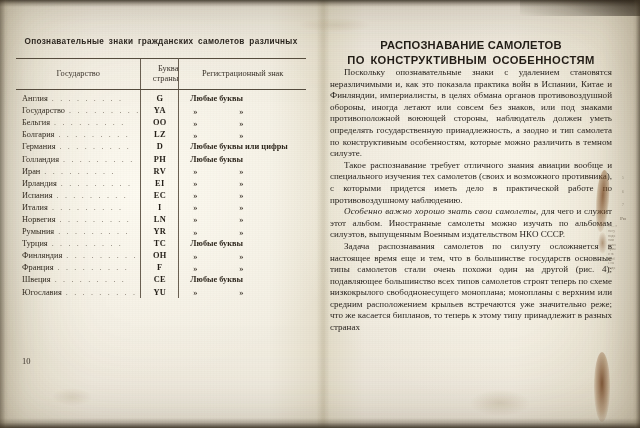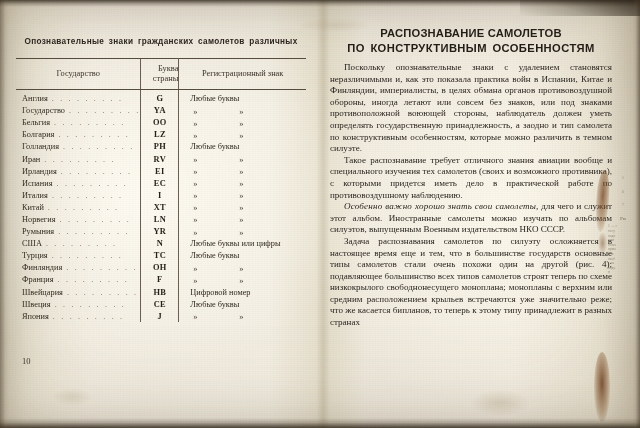--- a/index.html
+++ b/index.html
@@ -72,40 +72,40 @@
   table.reg th.c3{width:130px;}
   table.reg td{padding:0;vertical-align:middle;height:12.1px;font-size:8.3px;}
   table.reg td.c1{
     padding-left:6px;white-space:nowrap;color:#30291f;
   }
   table.reg td.c2{
     text-align:center;font-weight:bold;font-size:8.4px;letter-spacing:.4px;
     border-left:1.3px solid #6a6052;border-right:1.3px solid #6a6052;
     font-family:"Liberation Serif","DejaVu Serif",serif;color:#241f18;
   }
-  table.reg td.c3{padding-left:11px;white-space:nowrap;color:#30291f;}
+  table.reg td.c3{padding-left:11px;white-space:nowrap;color:#30291f;font-weight:bold;}
   table.reg td.c3.ditto{padding-left:0;text-align:left;}
   .dots{color:#6b6255;letter-spacing:2.2px;font-size:8px;padding-left:4px;}
   .ditto-marks{display:inline-block;width:105px;padding-left:14px;}
   .ditto-marks span{display:inline-block;width:46px;color:#4a4238;font-size:8.5px;}
   tr.first-row td{padding-top:3px;}
   .page-num{
     position:absolute;left:22px;top:356px;font-size:8.5px;color:#3a332b;
     font-family:"Liberation Serif","DejaVu Serif",serif;
   }
 
   
-  #right-col{position:absolute;left:330px;top:26px;width:282px;}
+  #right-col{position:absolute;left:330px;top:38px;width:282px;}
   .art-title{
     text-align:center;font-weight:bold;color:#211c16;
     font-family:"Liberation Sans","DejaVu Sans",sans-serif;
     font-size:11.2px;line-height:14.5px;letter-spacing:.2px;
   }
   .art-title .l2{letter-spacing:.4px;word-spacing:2px;}
-  .body{margin-top:7px;color:#2a2520;font-size:9.05px;line-height:11.6px;
+  .body{color:#2a2520;font-size:9.05px;line-height:11.6px;
         text-align:justify;text-justify:inter-word;hyphens:manual;}
   .body p{margin:0;text-indent:14px;}
   .body p.em-lead{text-indent:14px;}
   .body i{font-style:italic;letter-spacing:.2px;}
 
   
   .bleed{
     position:absolute;right:2px;top:176px;width:30px;
     font-size:3.6px;line-height:4.6px;color:rgba(90,78,60,.55);
     font-family:"Liberation Serif","DejaVu Serif",serif;
@@ -165,20 +165,25 @@
             <td class="c1"><span>Бельгия</span><span class="dots">. . . . . . . . .</span></td>
             <td class="c2">OO</td>
             <td class="c3 ditto"><span class="ditto-marks"><span>»</span><span>»</span></span></td>
           </tr>
           <tr>
             <td class="c1"><span>Болгария</span><span class="dots">. . . . . . . . .</span></td>
             <td class="c2">LZ</td>
             <td class="c3 ditto"><span class="ditto-marks"><span>»</span><span>»</span></span></td>
           </tr>
           <tr>
+            <td class="c1"><span>Германия</span><span class="dots">. . . . . . . . .</span></td>
+            <td class="c2">D</td>
+            <td class="c3">Любые буквы или цифры</td>
+          </tr>
+          <tr>
             <td class="c1"><span>Голландия</span><span class="dots">. . . . . . . . .</span></td>
             <td class="c2">PH</td>
             <td class="c3">Любые буквы</td>
           </tr>
           <tr>
             <td class="c1"><span>Иран</span><span class="dots">. . . . . . . . .</span></td>
             <td class="c2">RV</td>
             <td class="c3 ditto"><span class="ditto-marks"><span>»</span><span>»</span></span></td>
           </tr>
           <tr>
@@ -190,67 +195,52 @@
             <td class="c1"><span>Испания</span><span class="dots">. . . . . . . . .</span></td>
             <td class="c2">EC</td>
             <td class="c3 ditto"><span class="ditto-marks"><span>»</span><span>»</span></span></td>
           </tr>
           <tr>
             <td class="c1"><span>Италия</span><span class="dots">. . . . . . . . .</span></td>
             <td class="c2">I</td>
             <td class="c3 ditto"><span class="ditto-marks"><span>»</span><span>»</span></span></td>
           </tr>
           <tr>
-            <td class="c1"><span>Китай</span><span class="dots">. . . . . . . . .</span></td>
-            <td class="c2">XT</td>
-            <td class="c3 ditto"><span class="ditto-marks"><span>»</span><span>»</span></span></td>
-          </tr>
-          <tr>
             <td class="c1"><span>Норвегия</span><span class="dots">. . . . . . . . .</span></td>
             <td class="c2">LN</td>
             <td class="c3 ditto"><span class="ditto-marks"><span>»</span><span>»</span></span></td>
           </tr>
           <tr>
             <td class="c1"><span>Румыния</span><span class="dots">. . . . . . . . .</span></td>
             <td class="c2">YR</td>
             <td class="c3 ditto"><span class="ditto-marks"><span>»</span><span>»</span></span></td>
           </tr>
           <tr>
-            <td class="c1"><span>США</span><span class="dots">. . . . . . . . .</span></td>
-            <td class="c2">N</td>
-            <td class="c3">Любые буквы или цифры</td>
-          </tr>
-          <tr>
             <td class="c1"><span>Турция</span><span class="dots">. . . . . . . . .</span></td>
             <td class="c2">TC</td>
             <td class="c3">Любые буквы</td>
           </tr>
           <tr>
             <td class="c1"><span>Финляндия</span><span class="dots">. . . . . . . . .</span></td>
             <td class="c2">OH</td>
             <td class="c3 ditto"><span class="ditto-marks"><span>»</span><span>»</span></span></td>
           </tr>
           <tr>
             <td class="c1"><span>Франция</span><span class="dots">. . . . . . . . .</span></td>
             <td class="c2">F</td>
             <td class="c3 ditto"><span class="ditto-marks"><span>»</span><span>»</span></span></td>
           </tr>
           <tr>
-            <td class="c1"><span>Швейцария</span><span class="dots">. . . . . . . . .</span></td>
-            <td class="c2">HB</td>
-            <td class="c3">Цифровой номер</td>
-          </tr>
-          <tr>
             <td class="c1"><span>Швеция</span><span class="dots">. . . . . . . . .</span></td>
             <td class="c2">CE</td>
             <td class="c3">Любые буквы</td>
           </tr>
           <tr>
-            <td class="c1"><span>Япония</span><span class="dots">. . . . . . . . .</span></td>
-            <td class="c2">J</td>
+            <td class="c1"><span>Югославия</span><span class="dots">. . . . . . . . .</span></td>
+            <td class="c2">YU</td>
             <td class="c3 ditto"><span class="ditto-marks"><span>»</span><span>»</span></span></td>
           </tr>
         </tbody>
     </table>
 
     <div style="height:6px"></div>
   </div>
 
   <div class="page-num">10</div>
 

